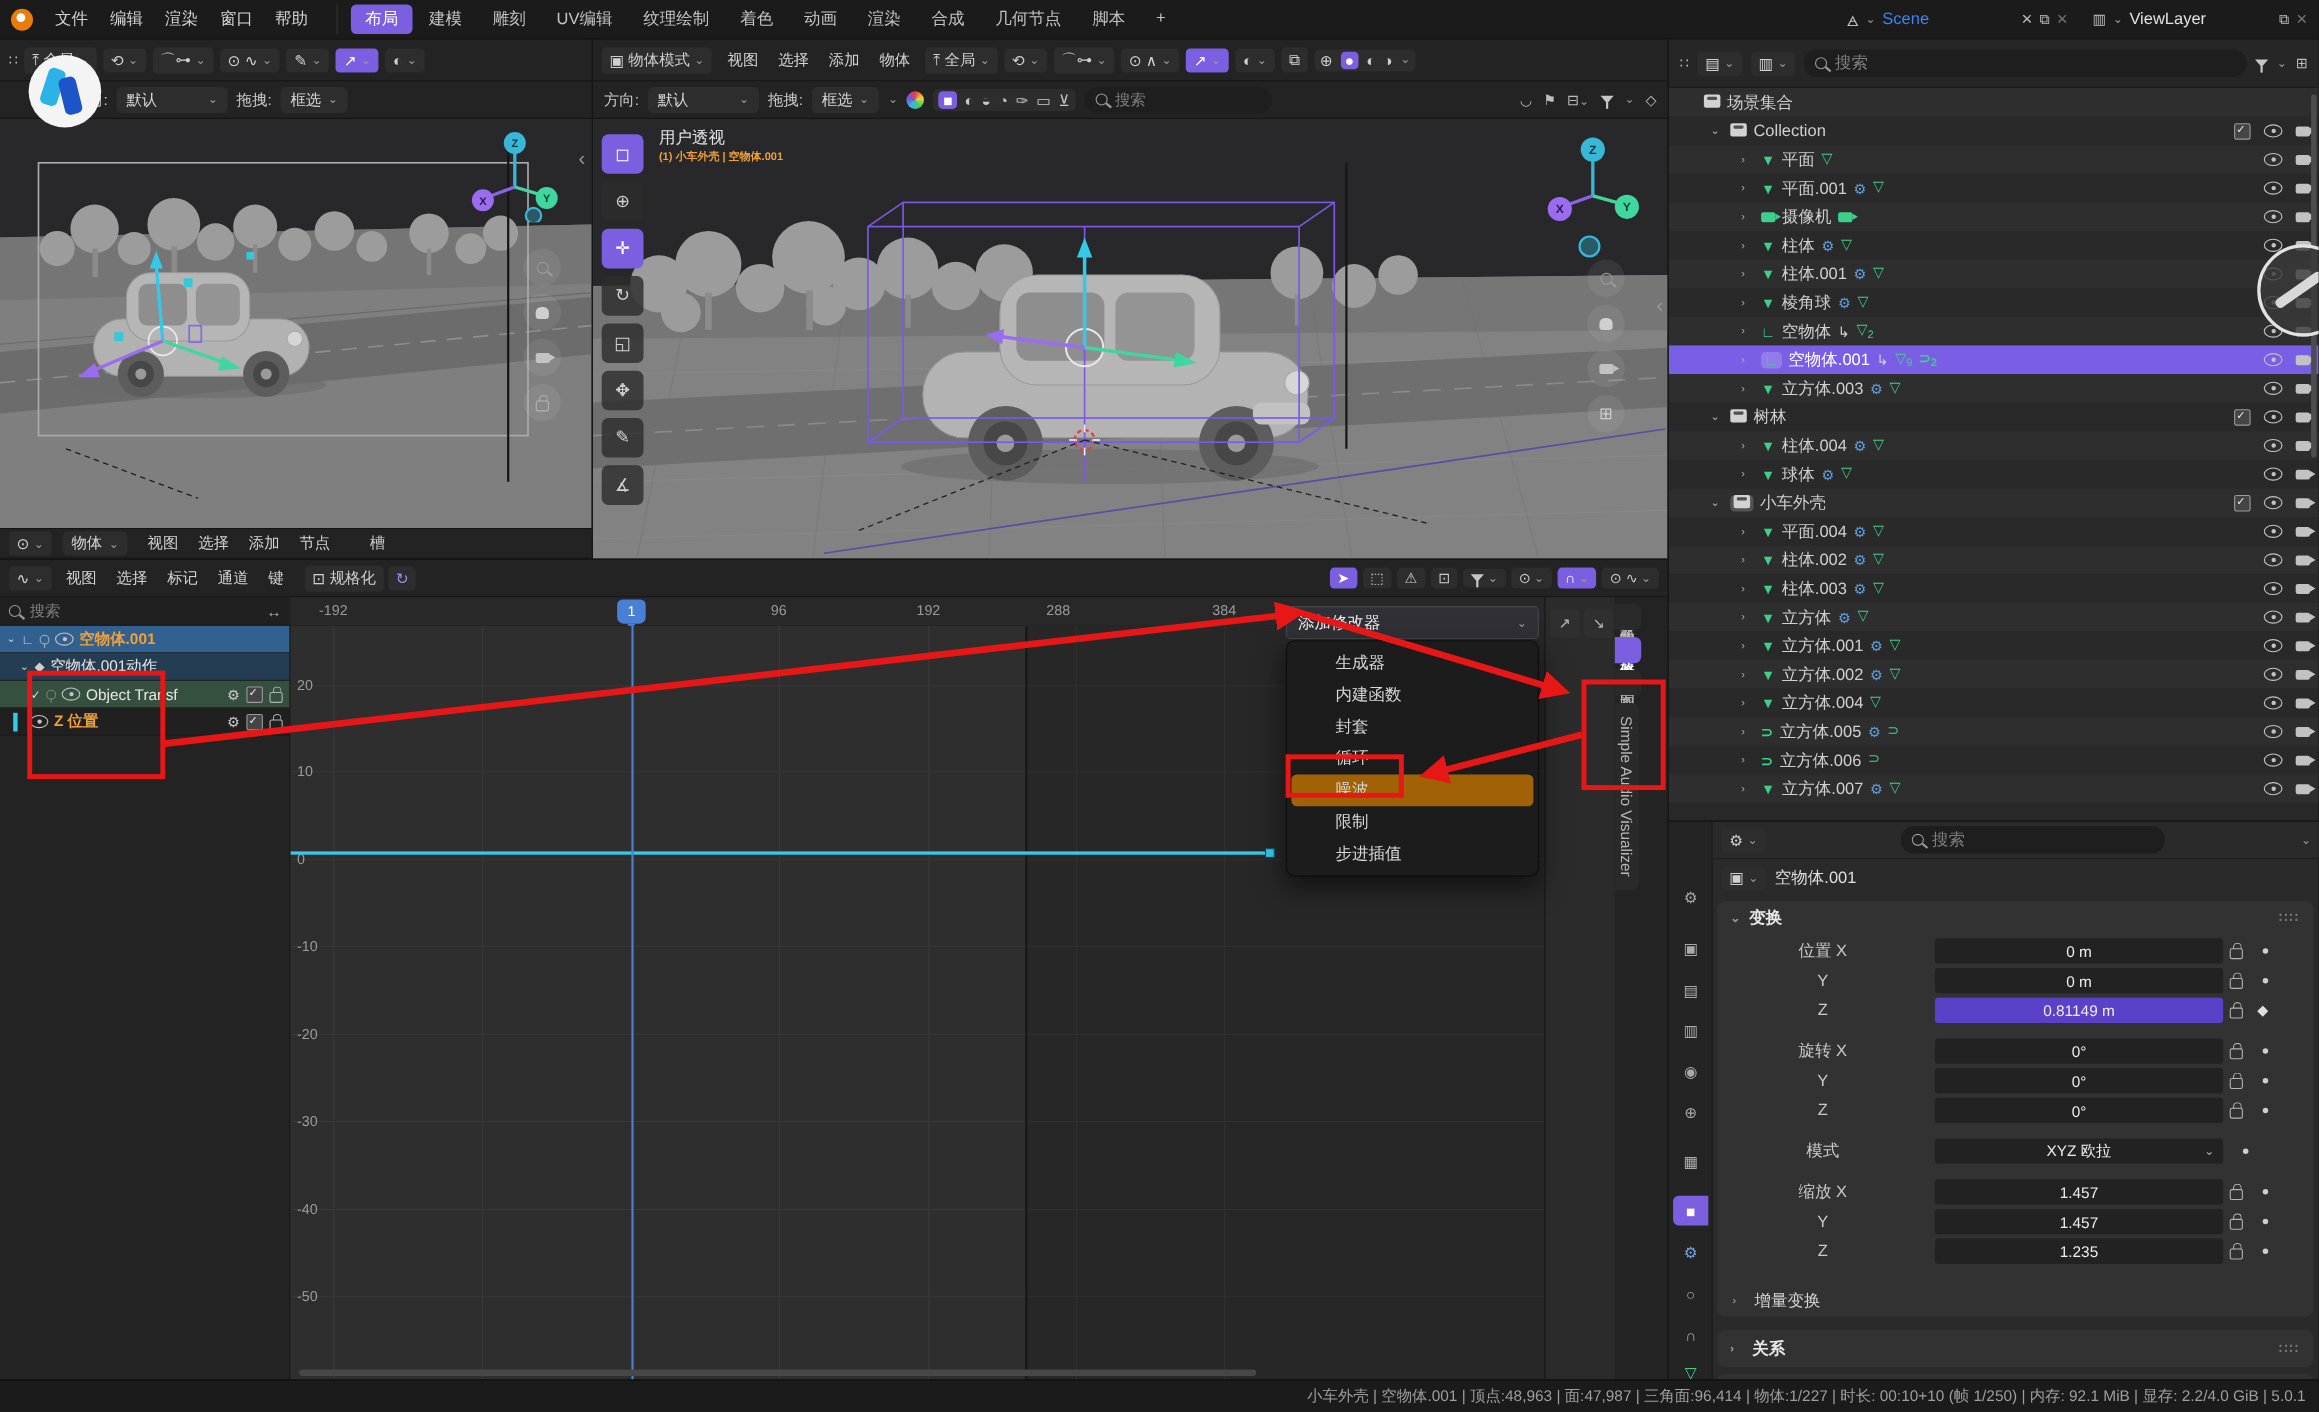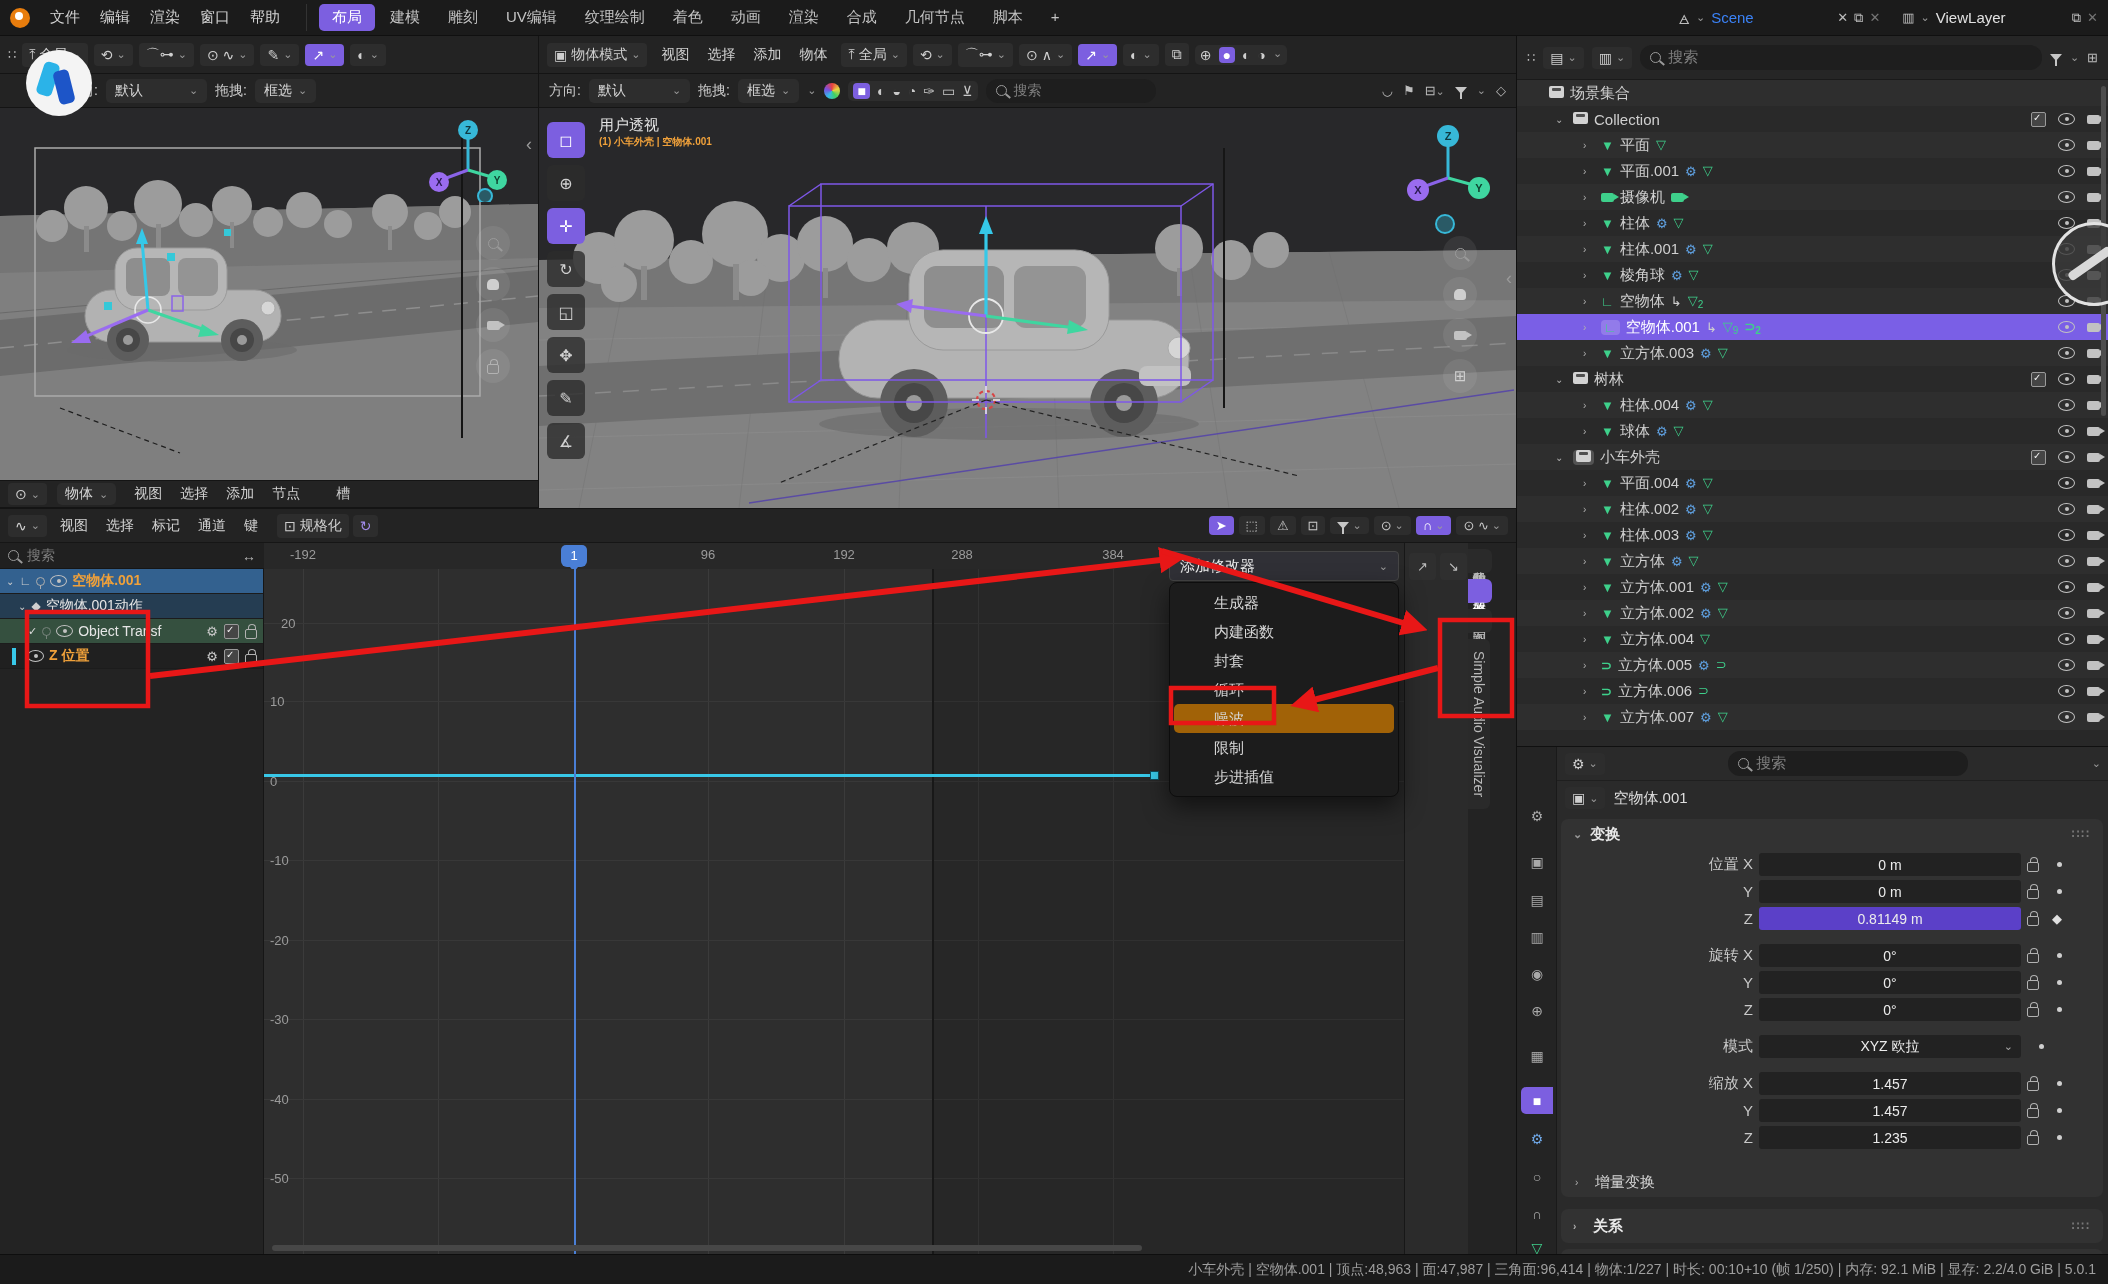--- a/index.html
+++ b/index.html
@@ -130,21 +130,21 @@
   #ptabs{position:absolute;left:0;top:0;width:40px;height:100%;background:#242424;border-right:1px solid #1a1a1a;box-sizing:border-box;}
   .ptab{position:absolute;left:4px;width:32px;height:27px;border-radius:5px 0 0 5px;color:#a9a9a9;display:flex;align-items:center;justify-content:center;font-size:14px;}
   .ptab.on{background:var(--accent);color:#fff;}
   #phdr{position:absolute;left:40px;top:0;width:552px;height:34px;display:flex;align-items:center;gap:10px;padding:0 8px;box-sizing:border-box;background:#2a2a2a;border-bottom:1px solid #1f1f1f;}
   #pbread{position:absolute;left:40px;top:36px;width:552px;height:30px;display:flex;align-items:center;gap:8px;padding:0 8px;box-sizing:border-box;color:#dedede;}
   .panel{position:absolute;left:44px;width:542px;background:#323232;border-radius:7px;box-sizing:border-box;}
   .panelhdr{height:30px;display:flex;align-items:center;gap:8px;padding:0 12px;color:#e8e8e8;font-weight:bold;font-size:15px;}
   .paneldots{margin-left:auto;color:#787878;font-size:12px;letter-spacing:2px;}
   .trow{display:flex;align-items:center;gap:6px;height:23px;margin:4px 10px 0 0;}
   .trow.gap{margin-top:14px;}
-  .tlabel{width:192px;text-align:right;color:#c9c9c9;flex:none;}
+  .tlabel{width:192px;text-align:center;color:#c9c9c9;flex:none;}
   .tfield{width:262px;height:23px;background:#222;border-radius:3px;color:#ececec;display:flex;align-items:center;justify-content:center;position:relative;flex:none;font-size:14px;}
   .tfield.keyed{background:var(--keyfield);}
   .tchev{position:absolute;right:8px;font-size:11px;color:#aaa;}
   .tmark.dot{width:5px;height:5px;border-radius:50%;background:#cfcfcf;margin-left:12px;}
   .tmark.dia{color:#e0e0e0;font-size:13px;margin-left:7px;}
   .subsec{display:flex;align-items:center;gap:8px;color:#d6d6d6;padding:10px 14px;font-size:15px;}
   
   #statusbar{left:0;top:1254px;width:2108px;height:30px;background:#1b1b1b;border-top:1px solid #0e0e0e;box-sizing:border-box;color:#9e9e9e;font-size:14px;line-height:29px;text-align:right;padding-right:12px;}
   #mod-dropdown{left:1169px;top:551px;width:230px;z-index:50;}
   #mod-btn{height:30px;background:#303036;border:1px solid #454545;border-radius:4px;display:flex;align-items:center;padding:0 10px;color:#e9e9e9;box-sizing:border-box;}
@@ -628,21 +628,21 @@
           <i class="hline" style="top: 132px;"></i>
           <i class="hline" style="top: 212px;"></i>
           <i class="hline" style="top: 291px;"></i>
           <i class="hline" style="top: 371px;"></i>
           <i class="hline" style="top: 450px;"></i>
           <i class="hline" style="top: 530px;"></i>
           <i class="hline" style="top: 609px;"></i>
         </div>
       <div data-list="graph_editor.y_ticks">
 
-      <span class="ytick" style="top: 54px; margin-left: 11px;">20</span>
+      <span class="ytick" style="top: 54px;">20</span>
           <span class="ytick" style="top: 132px;">10</span>
           <span class="ytick" style="top: 212px;">0</span>
           <span class="ytick" style="top: 291px;">-10</span>
           <span class="ytick" style="top: 371px;">-20</span>
           <span class="ytick" style="top: 450px;">-30</span>
           <span class="ytick" style="top: 530px;">-40</span>
           <span class="ytick" style="top: 609px;">-50</span>
         </div>
       <div id="fendline" style="left:668px;"></div>
       <div id="dimzone" style="width:472px;"></div>

